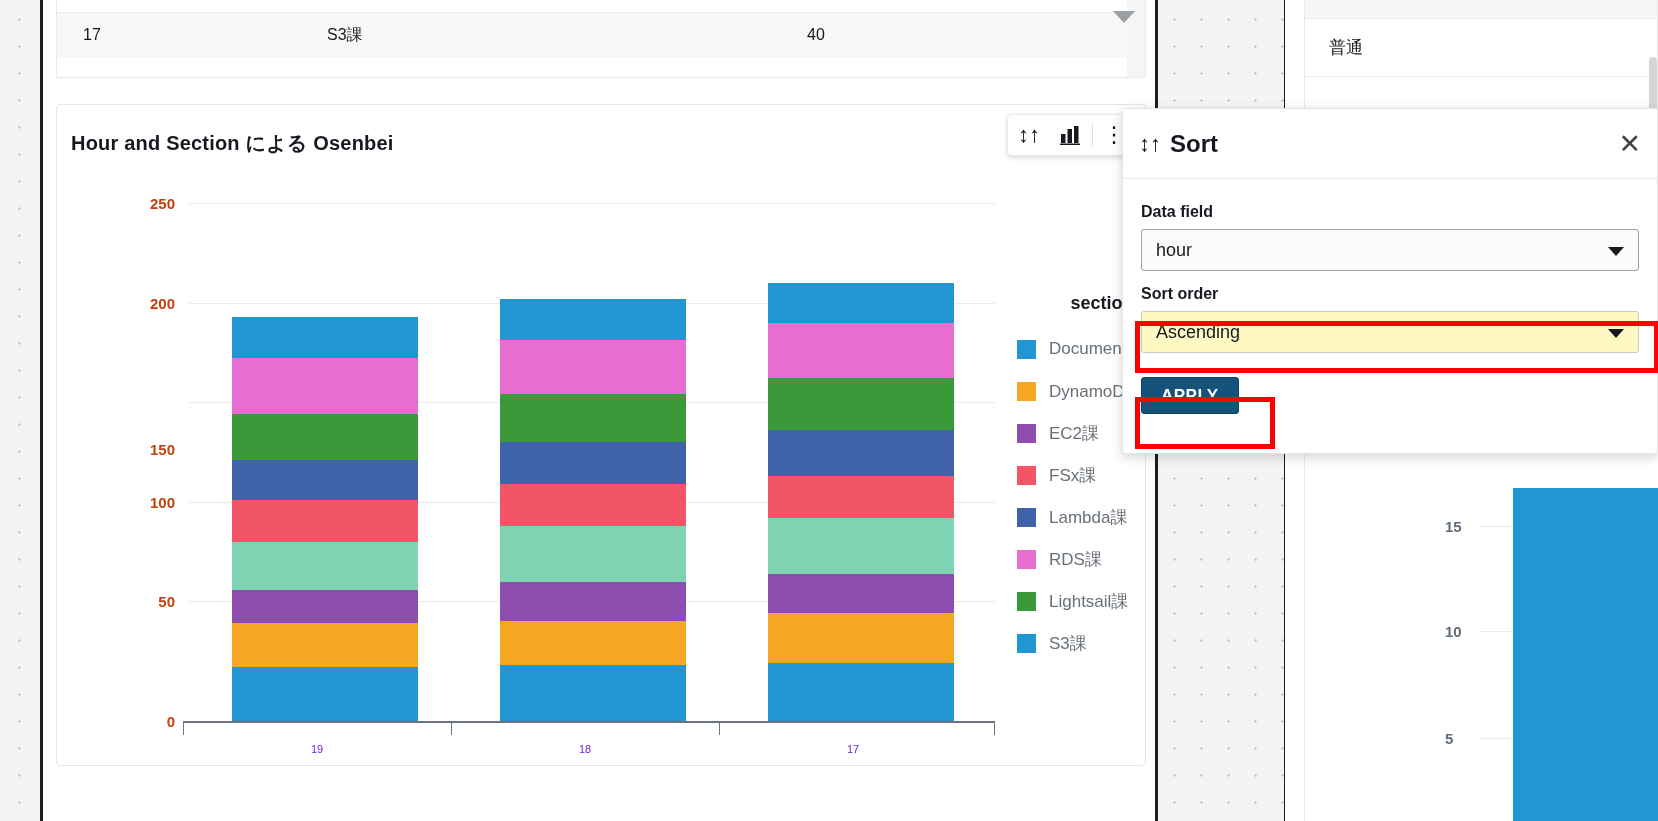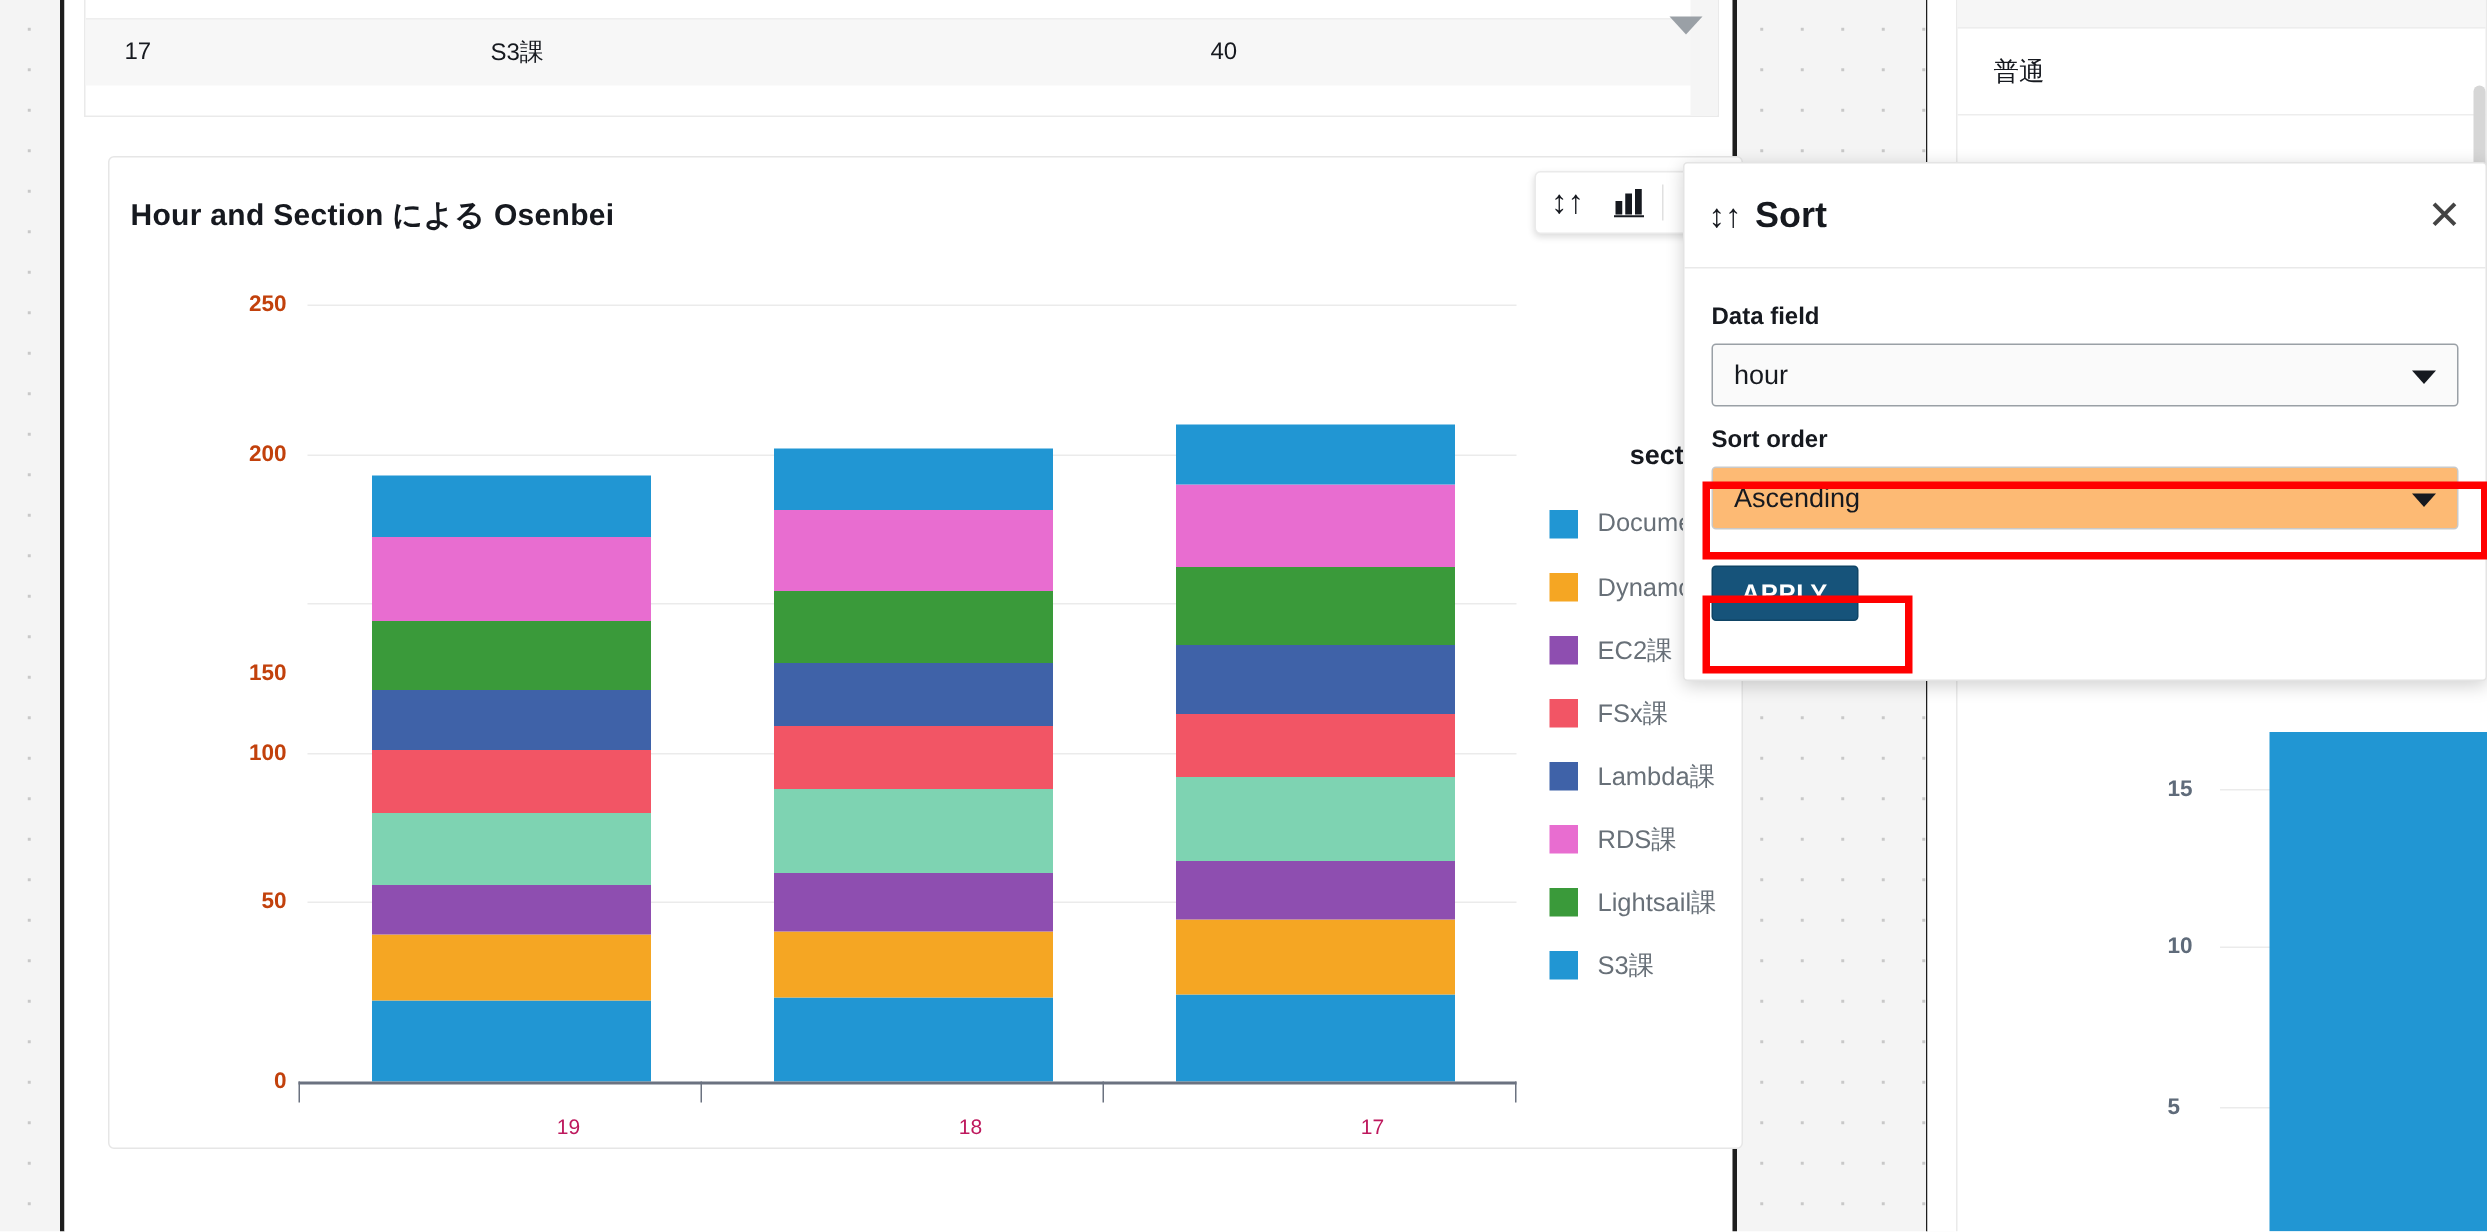--- a/index.html
+++ b/index.html
@@ -55,21 +55,21 @@
     border-top: 12px solid #9aa0a6;
   }
   .table-vscroll {
     position: absolute; right: 0; top: 0; width: 18px; height: 112px;
     background: #f5f5f5;
   }
 
   
   .chart-card {
     position: absolute;
-    left: 72px; top: 104px;
+    left: 56px; top: 104px;
     width: 1090px; height: 662px;
     background: #ffffff;
     border: 1px solid #e6e6e6;
     border-radius: 4px;
   }
   .chart-title {
     position: absolute; left: 14px; top: 25px;
     font-size: 20px; font-weight: 700; color: #16191f;
     letter-spacing: .2px;
   }
@@ -113,21 +113,21 @@
   .axis-x {
     position: absolute; left: -6px; top: 518px;
     width: 812px; height: 2px; background: #6b7280;
   }
   .axis-tick {
     position: absolute; top: 518px; width: 1px; height: 14px; background: #6b7280;
   }
   .xtick {
     position: absolute; top: 540px;
     transform: translateX(-50%);
-    font-size: 14px; color: #be185d; margin-left: 46px;
+    font-size: 11px; color: #6d28d9;
   }
   .bar { position: absolute; bottom: 0; }
   .seg { position: absolute; left: 0; width: 100%; }
 
   
   .legend {
     position: absolute; left: 960px; top: 188px;
     width: 200px;
   }
   .legend-title {
@@ -215,21 +215,21 @@
   .select-box {
     position: relative; height: 42px;
     background: #fafafa;
     border: 1px solid #9aa0a6;
     border-radius: 3px;
     display: flex; align-items: center;
     padding: 0 36px 0 14px;
     font-size: 18px; color: #16191f;
     margin-bottom: 14px;
   }
-  .select-box.plain { background: #fdba74; border-color: #c9c9c9; }
+  .select-box.plain { background: #fef9c3; border-color: #c9c9c9; }
   .caret {
     position: absolute; right: 14px; top: 50%;
     margin-top: -3px;
     width: 0; height: 0;
     border-left: 8px solid transparent;
     border-right: 8px solid transparent;
     border-top: 9px solid #16191f;
   }
   .hl-red {
     position: absolute;

